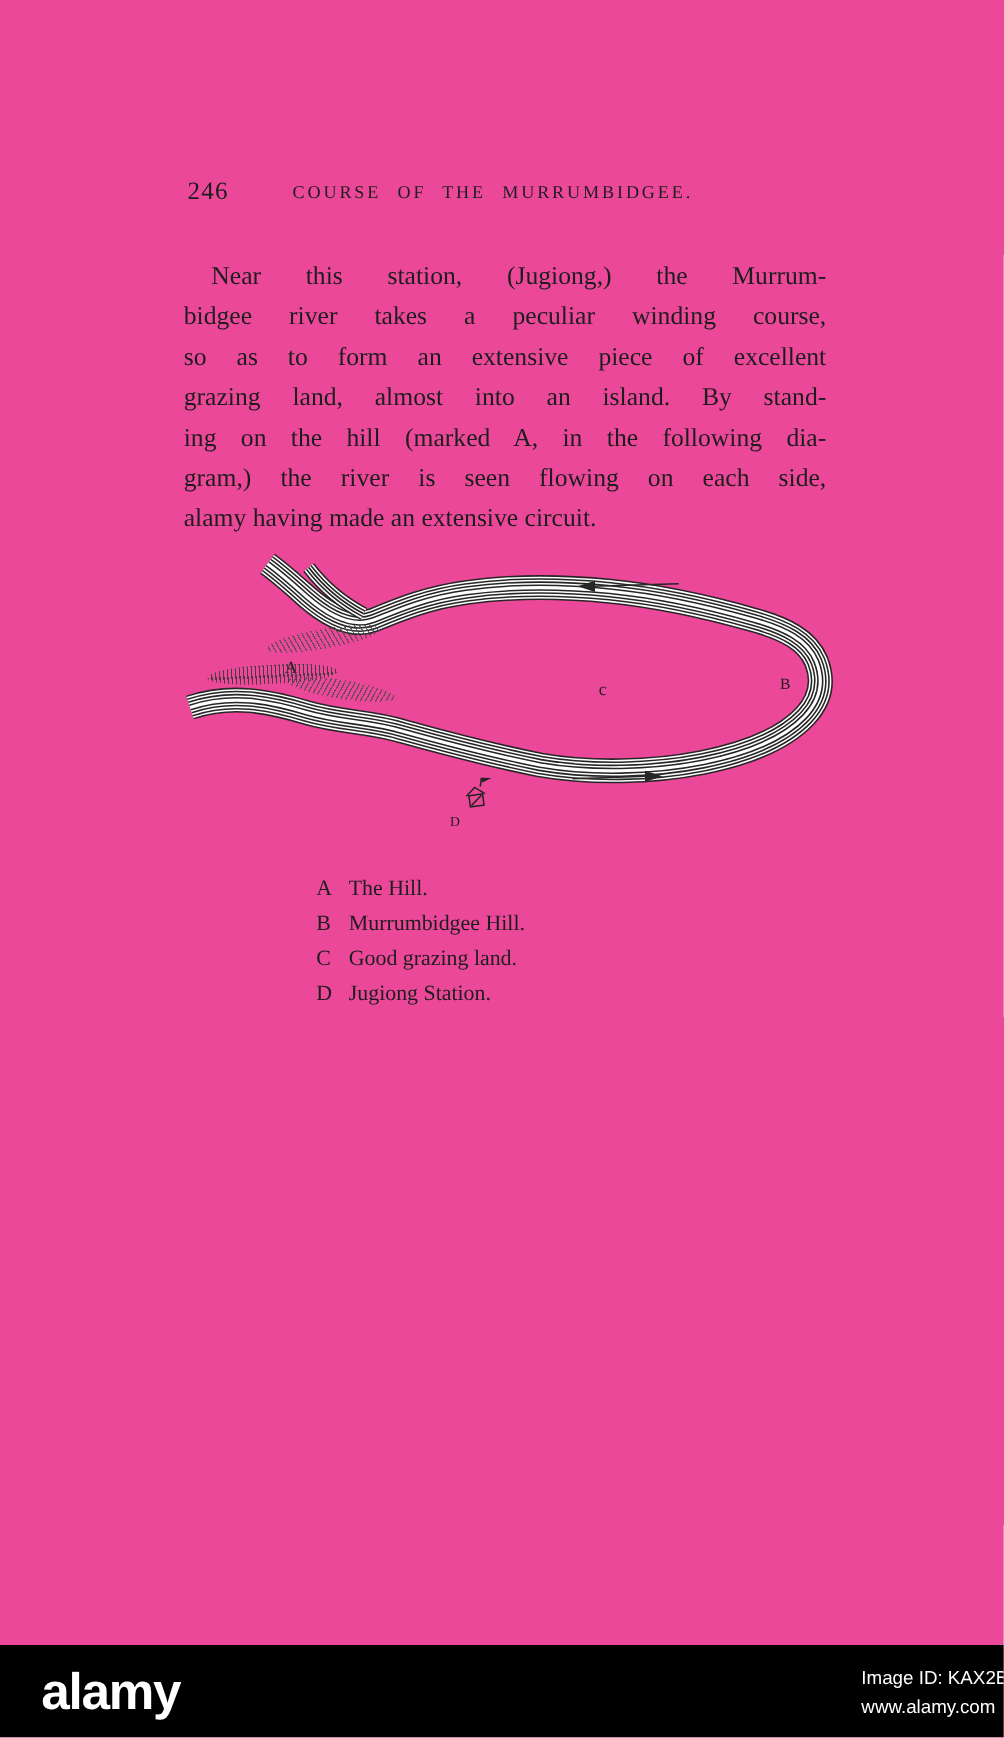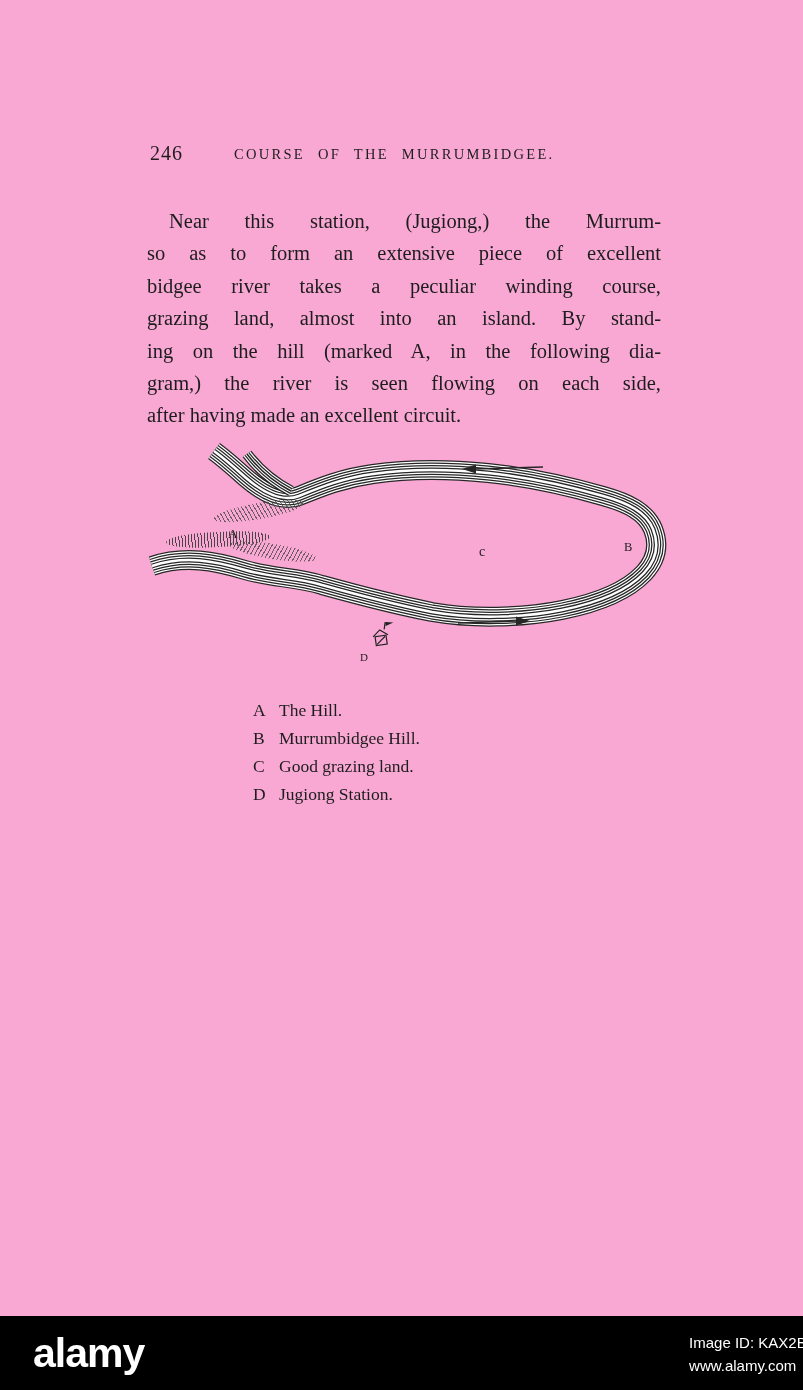--- a/index.html
+++ b/index.html
@@ -1,18 +1,18 @@
 <!DOCTYPE html>
 <html><head>
 <meta charset="utf-8">
 <style>
   html,body{margin:0;padding:0;background:#e9e9e9;}
   .scan-page{
     position:relative;width:803px;height:1390px;margin:0 auto;
-    background:#f9a8d4;overflow:hidden;
+    background:#ec4899;overflow:hidden;
     font-family:"Liberation Serif","DejaVu Serif",serif;color:#1d1d1d;
   }
   
   .running-head{position:absolute;left:0;top:140px;width:803px;height:26px;}
   .page-number{position:absolute;left:150px;top:2px;font-size:20px;letter-spacing:1px;}
   .running-title{position:absolute;left:234px;top:6px;font-size:14.5px;letter-spacing:2.3px;word-spacing:7px;}
   
   .para{position:absolute;left:147px;top:183px;width:514px;font-size:20.5px;line-height:32.4px;margin-top:22px;}
   .pline{text-align:justify;text-align-last:justify;white-space:normal;}
   .pline.first{text-indent:22px;}
@@ -43,26 +43,26 @@
 
 <div class="scan-page">
 
   <div class="running-head">
     <span class="page-number">246</span>
     <span class="running-title">COURSE OF THE MURRUMBIDGEE.</span>
   </div>
 
   <div class="para">
     <div class="pline first">Near this station, (Jugiong,) the Murrum-</div>
+    <div class="pline">bidgee river takes a peculiar winding course,</div>
     <div class="pline">so as to form an extensive piece of excellent</div>
-    <div class="pline">bidgee river takes a peculiar winding course,</div>
     <div class="pline">grazing land, almost into an island.  By stand-</div>
     <div class="pline">ing on the hill (marked A, in the following dia-</div>
     <div class="pline">gram,) the river is seen flowing on each side,</div>
-    <div class="pline last">after having made an excellent circuit.</div>
+    <div class="pline last">alamy having made an extensive circuit.</div>
   </div>
 
   <svg class="diagram-svg" viewBox="0 0 803 1390" xmlns="http://www.w3.org/2000/svg">
     <defs>
       <path id="riv-main" d="M 152 566
         C 185 555, 215 561, 245 570
         C 272 578, 296 577, 322 585
         C 358 595, 392 604, 432 612
         C 472 619, 522 618, 562 610
         C 597 603, 627 591, 644 573

